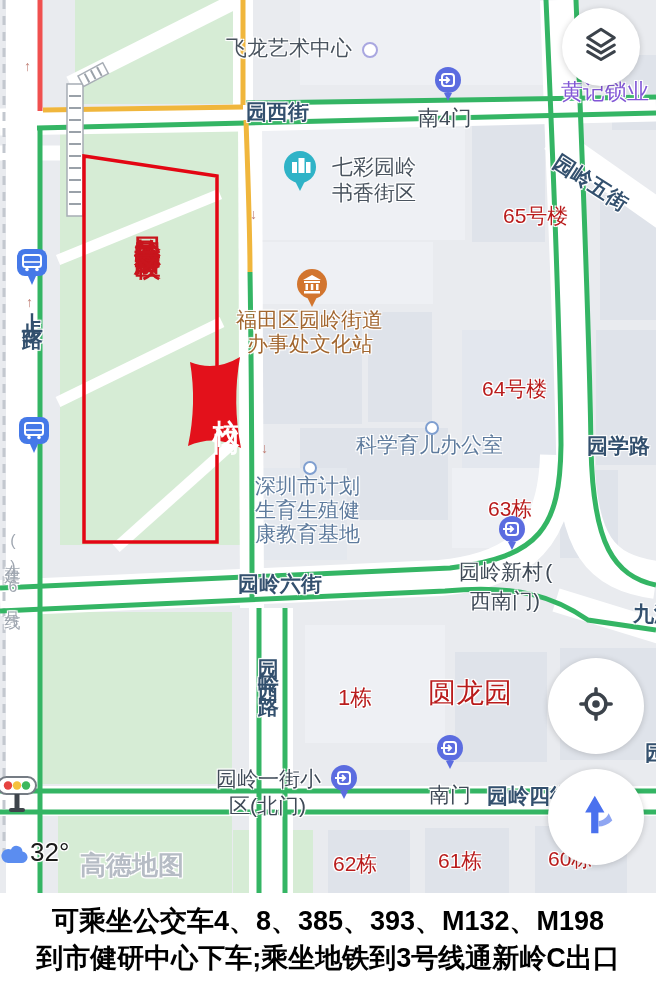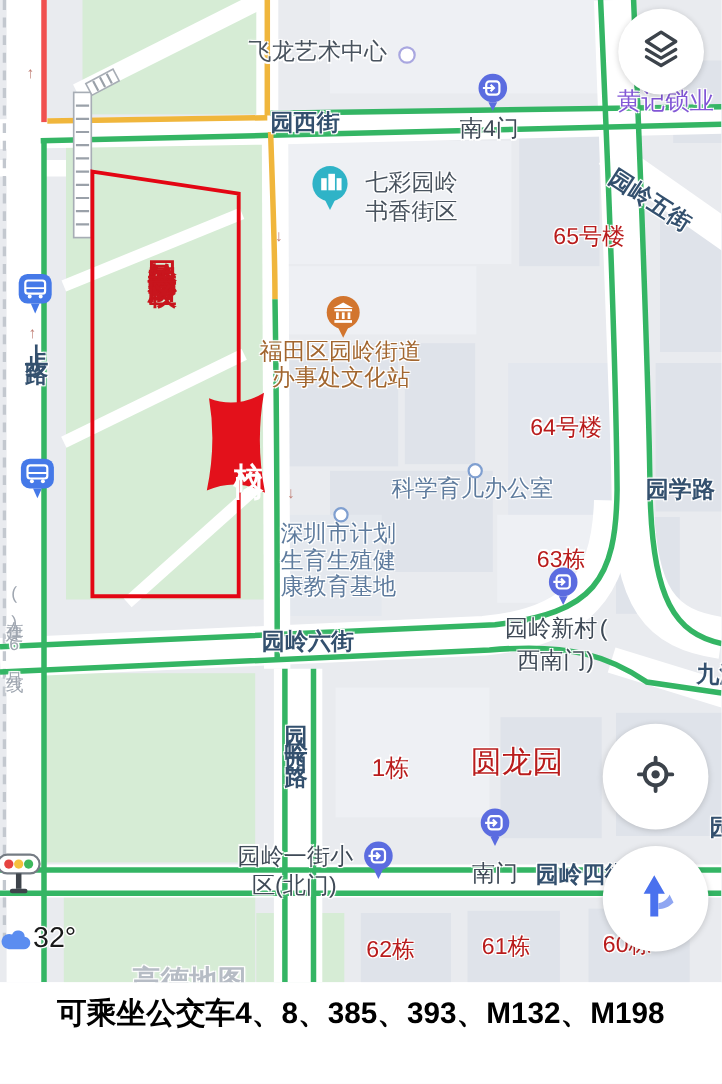--- a/index.html
+++ b/index.html
@@ -251,21 +251,21 @@
       <rect x="13" y="34" width="16" height="4" rx="2" fill="#3e444b"></rect>
     </svg>
   </div>
 
   <div class="pin" style="left:0px;top:844px;">
     <svg width="28" height="20" viewBox="0 0 28 20">
       <path d="M8,19 a7,7 0 1 1 3,-13.5 a6,6 0 0 1 11.5,2 a5.5,5.5 0 0 1 -1.5,11.5 Z" fill="#5b8df0"></path>
     </svg>
   </div>
   <div class="lbl temp" style="left:30px;top:838px;">32°</div>
-  <div class="lbl watermark" style="left:80px;top:877px;margin-left:40px;">高德地图</div>
+  <div class="lbl watermark" style="left:80px;top:851px;">高德地图</div>
 
   <div id="school-name" class="vert">园岭外国语小学西校区</div>
 
   <div id="gate-banner">
     <svg width="58" height="98" viewBox="0 0 58 98">
       <path d="M4,8 Q29,18 54,3 Q46,49 55,94 Q29,80 2,92 Q11,49 4,8 Z" fill="#e3111b"></path>
     </svg>
     <div class="bntxt vert">校门</div>
   </div>
 
@@ -293,13 +293,14 @@
         <path d="M46,16 L62,44 H52 V78 H40 V44 H30 Z" fill="#4a71ee"></path>
         <path d="M52,58 C60,57 66,52 69,45 L75,57 C68,64 60,67 52,67 Z" fill="#8fa6f2"></path>
       </svg>
     </span>
   </div>
 
 </div>
 
 <div id="caption">
   <div>可乘坐公交车4、8、385、393、M132、M198</div>
+  <div>到市健研中心下车;乘坐地铁到3号线通新岭C出口</div>
 </div>
 
 </body></html>

